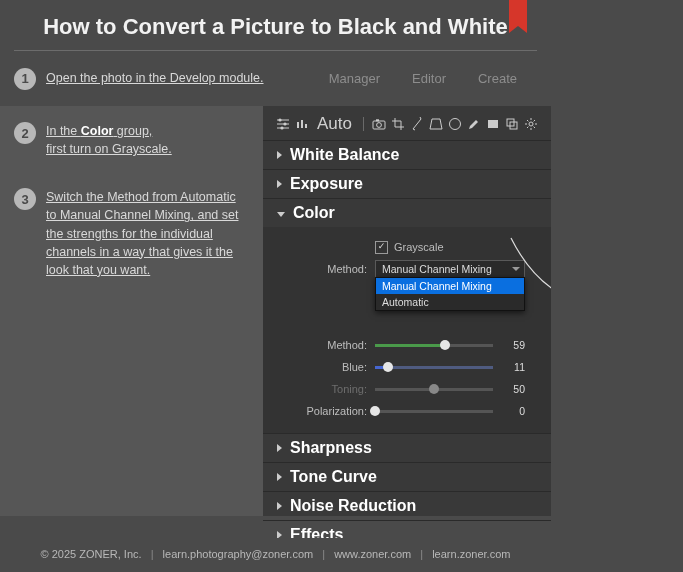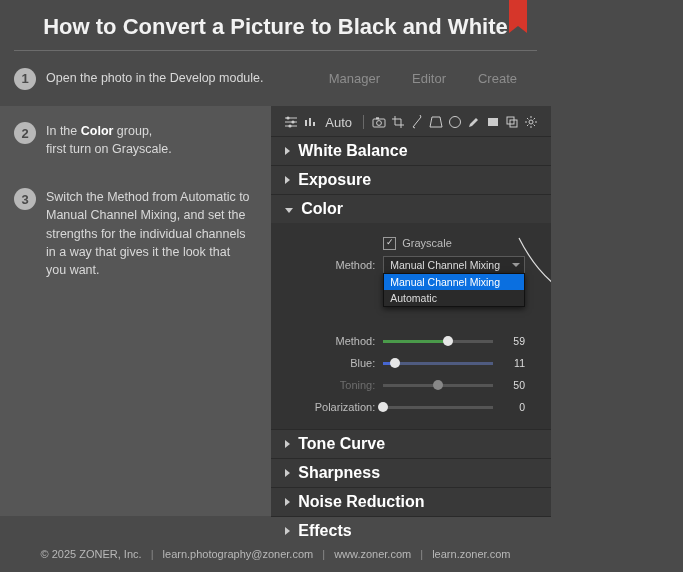--- a/index.html
+++ b/index.html
@@ -3,32 +3,32 @@
 <meta charset="utf-8">
 <style>
   html,body{margin:0;padding:0;background:#4a4a4a;font-family:-apple-system,"Segoe UI",Arial,sans-serif;color:#e6e6e6;}
   .page{width:551px;height:572px;background:#4a4a4a;position:relative;overflow:hidden;}
   .ribbon{position:absolute;top:0;right:24px;width:18px;height:26px;background:#d6362a;}
   .ribbon:after{content:"";position:absolute;bottom:-7px;left:0;border-left:9px solid #d6362a;border-right:9px solid #d6362a;border-bottom:7px solid transparent;}
   .title{font-size:22px;font-weight:600;text-align:center;padding:14px 0 10px 0;color:#f2f2f2;}
   .divider{height:1px;background:#6c6c6c;margin:0 14px;}
   .row1{display:flex;align-items:center;padding:12px 18px 12px 14px;}
   .step-num{width:22px;height:22px;border-radius:50%;background:#b8b8b8;color:#4a4a4a;font-weight:700;font-size:13px;display:flex;align-items:center;justify-content:center;margin-right:10px;flex:none;}
-  .step-text{font-size:12.5px;color:#d9d9d9;line-height:1.45;}
+  .step-text{font-size:12.5px;color:#d9d9d9;line-height:1.45;text-decoration:underline;}
   .step-text b{color:#fff;font-weight:600;}
   .tabs{margin-left:auto;display:flex;align-items:center;gap:0;}
   .tab{padding:8px 16px;font-size:13px;color:#8d8d8d;cursor:pointer;}
   .tab.active{background:#d6362a;color:#fff;font-weight:600;}
   .lower{display:flex;padding:0 0 0 0;height:410px;}
   .leftcol{width:272px;background:#565656;padding:16px 20px 14px 14px;box-sizing:border-box;}
   .step-block{display:flex;margin-bottom:30px;}
   .panel{flex:1;background:#393939;position:relative;}
   .toolbar{display:flex;align-items:center;gap:3px;padding:8px 12px 6px 12px;color:#d0d0d0;font-size:14px;}
   .toolbar .ico{width:16px;height:16px;display:flex;align-items:center;justify-content:center;}
-  .toolbar .auto{font-size:13px;margin:0 4px;cursor:pointer;}
+  .toolbar .auto{font-size:17px;margin:0 4px;cursor:pointer;}
   .toolbar .sep{width:1px;height:14px;background:#6a6a6a;margin:0 4px;}
   .section{border-top:1px solid #2a2a2a;padding:5px 14px;display:flex;align-items:center;font-size:16px;font-weight:600;color:#fff;cursor:pointer;}
   .section .caret{width:0;height:0;border-top:4px solid transparent;border-bottom:4px solid transparent;border-left:5px solid #ccc;margin-right:8px;}
   .section.open .caret{border-left:4px solid transparent;border-right:4px solid transparent;border-top:5px solid #ccc;border-bottom:none;margin-top:2px;}
   .color-body{background:#333;padding:8px 14px 10px 14px;font-size:11px;color:#bdbdbd;}
   .crow{display:flex;align-items:center;height:20px;margin:2px 12px;position:relative;}
   .crow .lab{width:78px;text-align:right;padding-right:8px;flex:none;}
   .crow .lab.dim{color:#6d6d6d;}
   .checkbox{width:11px;height:11px;border:1px solid #9a9a9a;display:flex;align-items:center;justify-content:center;margin-right:6px;position:relative;}
   .checkbox.checked:after{content:"✓";font-size:9px;color:#ddd;position:relative;top:-1px;}
@@ -209,25 +209,25 @@
           <span class="lab">Polarization:</span>
           <div class="slider">
             <div class="knob" style="left:0%;"></div>
           </div>
           <span class="val">0</span>
         </div>
       </div>
 
       <div class="section">
           <span class="caret"></span>
+          <span>Sharpness</span>
+        </div>
+      <div class="section">
+          <span class="caret"></span>
           <span>Tone Curve</span>
-        </div>
-      <div class="section">
-          <span class="caret"></span>
-          <span>Sharpness</span>
         </div>
       <div class="section">
           <span class="caret"></span>
           <span>Noise Reduction</span>
         </div>
       <div class="section">
           <span class="caret"></span>
           <span>Effects</span>
         </div>
       <div class="section">

